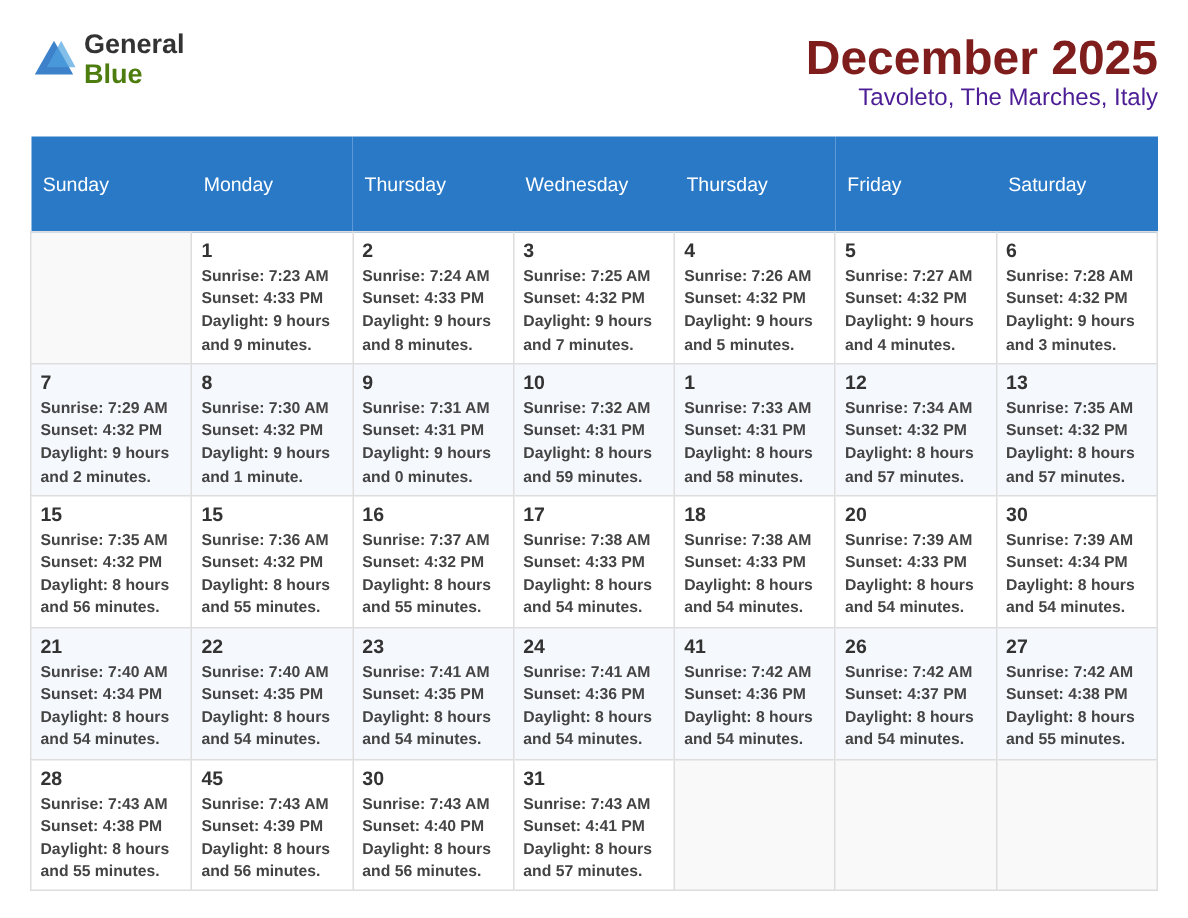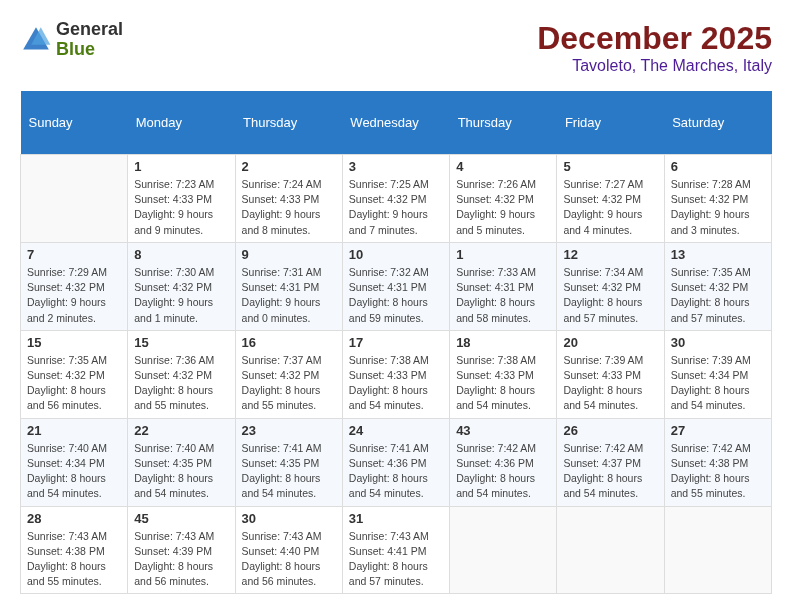--- a/index.html
+++ b/index.html
@@ -79,20 +79,21 @@
       font-size: 13px;
       font-weight: bold;
       color: #333;
       display: block;
       margin-bottom: 3px;
     }
     .day-info {
       color: #444;
       font-size: 10.5px;
       line-height: 1.45;
+      font-weight: bold;
     }
     tbody tr:nth-child(even) td {
       background-color: #f5f8fc;
     }
     tbody tr:nth-child(even) td.empty {
       background-color: #f0f0f0;
     }
   </style>
 </head>
 <body>
@@ -225,21 +226,21 @@
         </td>
         <td>
           <span class="day-number">23</span>
           <div class="day-info">Sunrise: 7:41 AM<br>Sunset: 4:35 PM<br>Daylight: 8 hours and 54 minutes.</div>
         </td>
         <td>
           <span class="day-number">24</span>
           <div class="day-info">Sunrise: 7:41 AM<br>Sunset: 4:36 PM<br>Daylight: 8 hours and 54 minutes.</div>
         </td>
         <td>
-          <span class="day-number">43</span>
+          <span class="day-number">41</span>
           <div class="day-info">Sunrise: 7:42 AM<br>Sunset: 4:36 PM<br>Daylight: 8 hours and 54 minutes.</div>
         </td>
         <td>
           <span class="day-number">26</span>
           <div class="day-info">Sunrise: 7:42 AM<br>Sunset: 4:37 PM<br>Daylight: 8 hours and 54 minutes.</div>
         </td>
         <td>
           <span class="day-number">27</span>
           <div class="day-info">Sunrise: 7:42 AM<br>Sunset: 4:38 PM<br>Daylight: 8 hours and 55 minutes.</div>
         </td>

